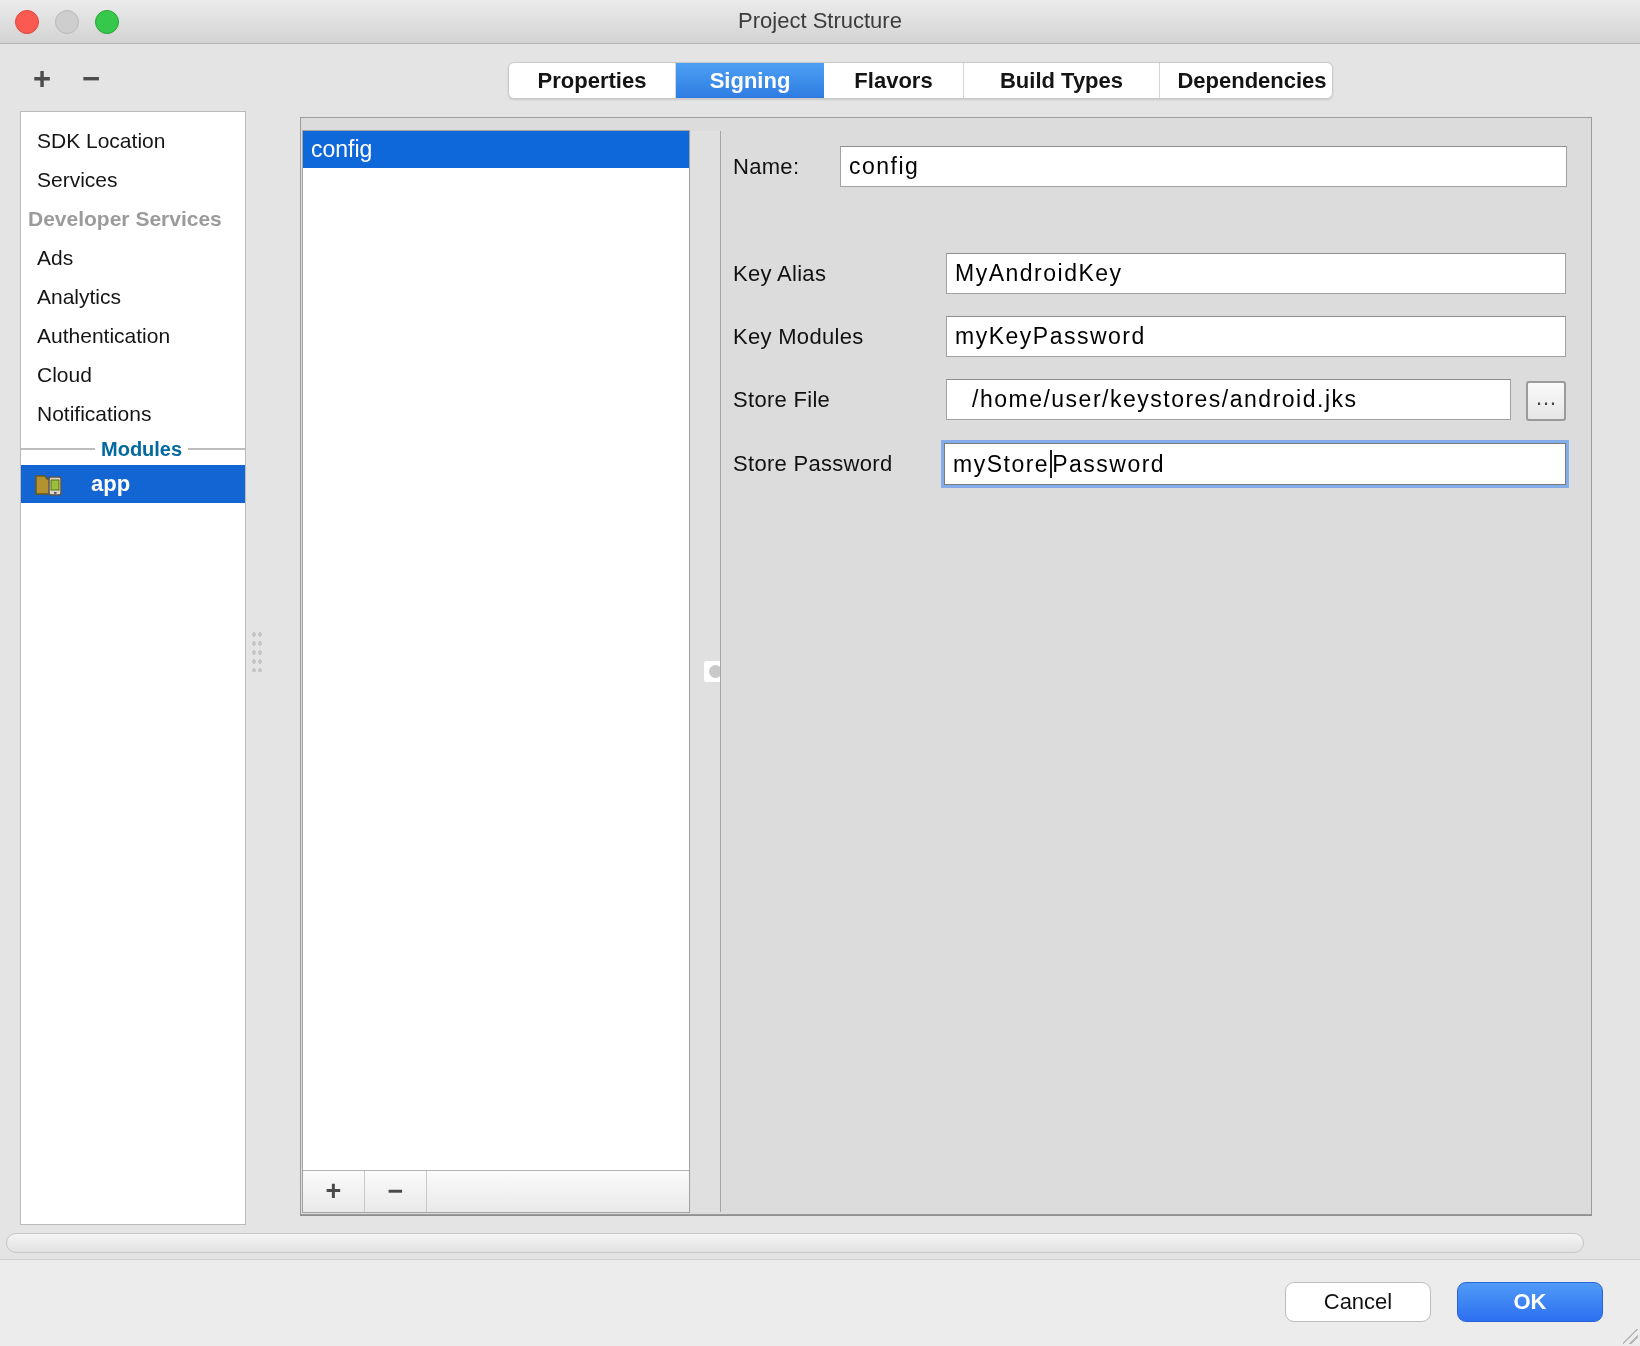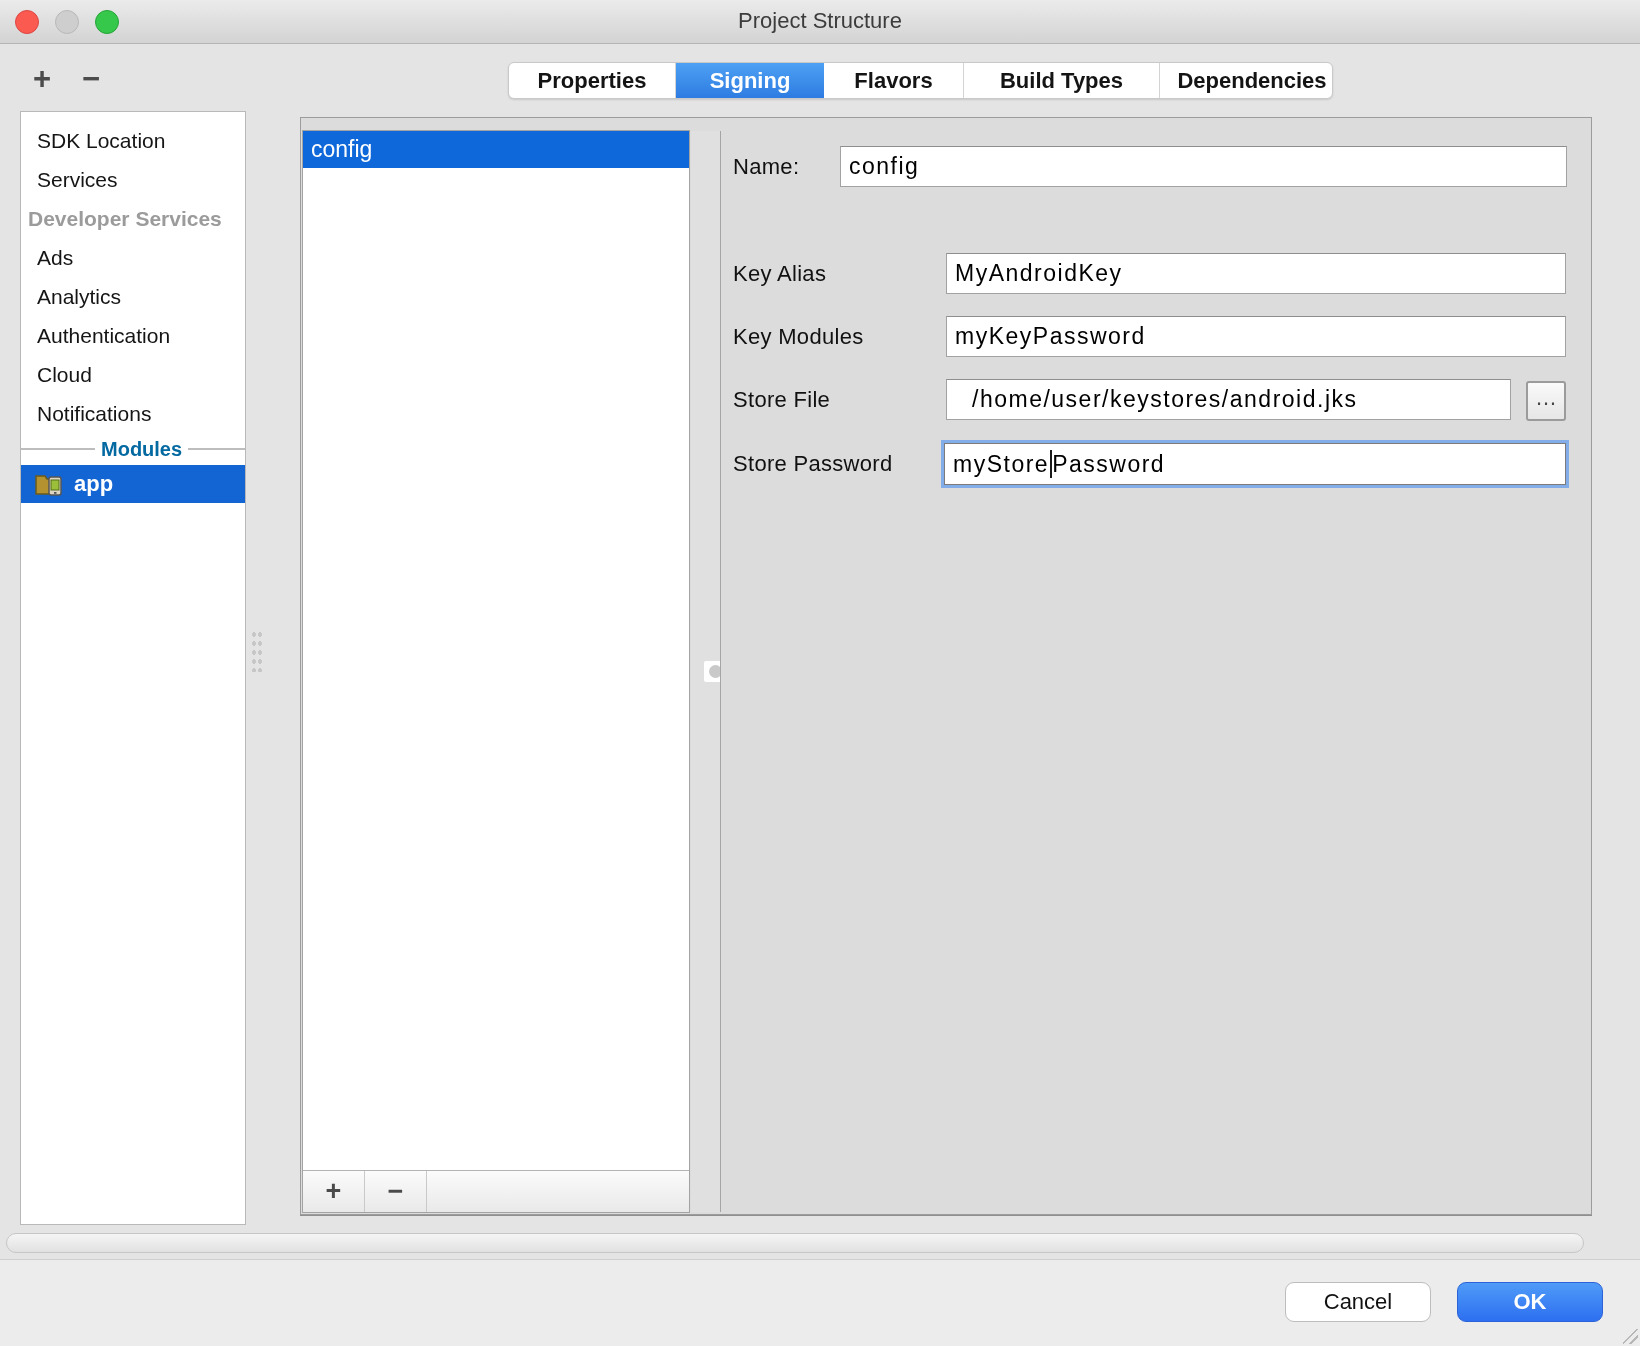--- a/index.html
+++ b/index.html
@@ -63,21 +63,21 @@
   .modules-sep {
     height:32px; display:flex; align-items:center;
     color:#0369a1; font-weight:bold; font-size:20px;
   }
   .modules-sep .line { height:2px; background:#bdbdbd; }
   .modules-sep .line.l { flex:0 0 74px; margin-right:6px; }
   .modules-sep .line.r { flex:1; margin-left:6px; }
   .side-module {
     height:38px; background:#1365d3; color:#ffffff;
     font-size:22px; font-weight:bold;
-    display:flex; align-items:center; gap:7px; padding-left:14px;
+    display:flex; align-items:center; gap:24px; padding-left:14px;
   }
   .grip-dots {
     position:absolute; left:251px; top:630px; width:13px; height:42px;
     background-image:radial-gradient(#c6c6c6 1.6px, transparent 1.8px);
     background-size:6px 9px;
   }
   
   .main-frame {
     position:absolute; left:300px; top:117px; width:1292px; height:1098px;
     background:#dcdcdc; border:1px solid #9c9c9c;

